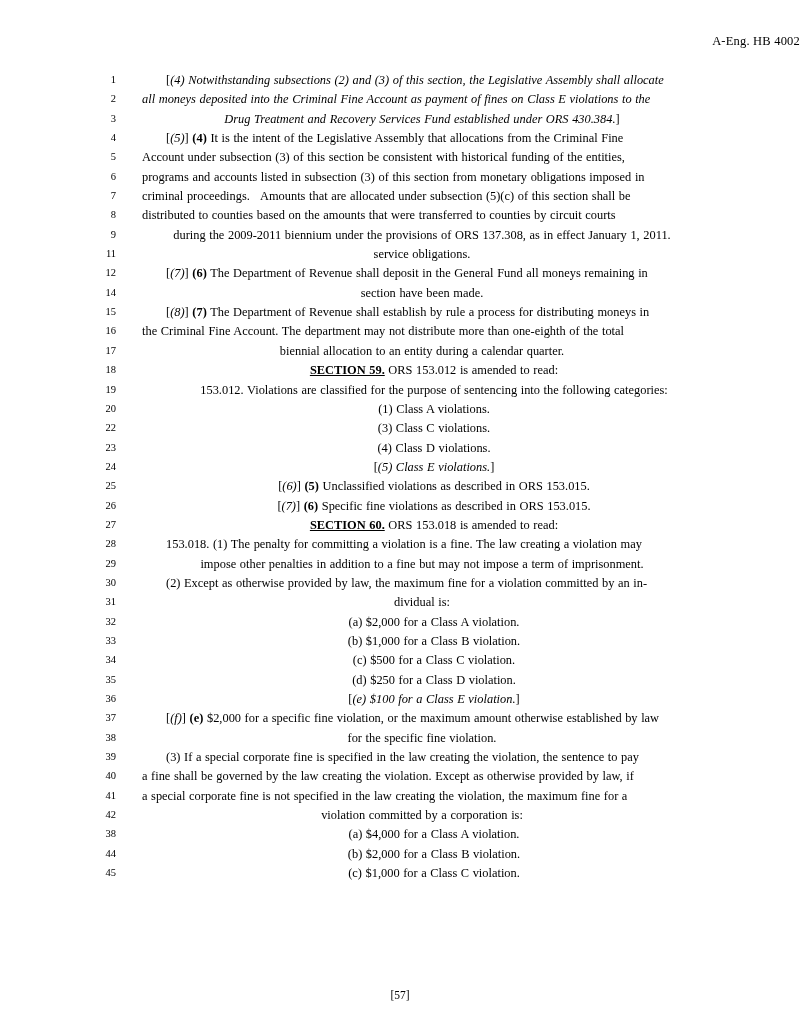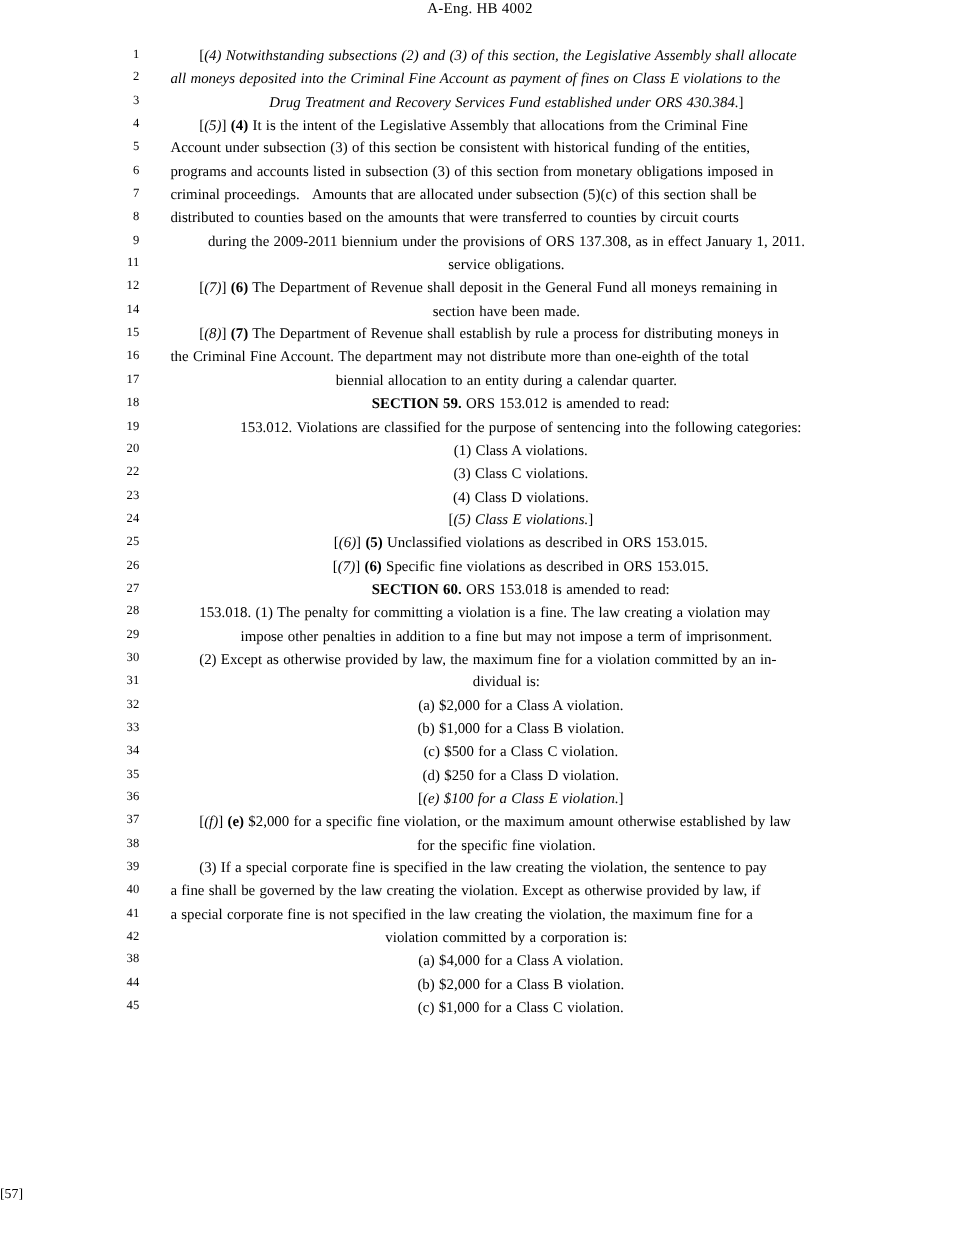--- a/index.html
+++ b/index.html
@@ -14,22 +14,23 @@
     color: #000000;
     position: relative;
   }
   .page {
     position: relative;
     width: 800px;
     height: 1035px;
     box-sizing: border-box;
   }
   .header {
-    text-align: center;
+    text-align: right;
     font-size: 12.5px;
+    padding-top: 34px;
     letter-spacing: 0.2px;
   }
   .body-area {
     margin-top: 22px;
     padding-left: 86px;
     padding-right: 98px;
   }
   .line-row {
     display: flex;
     align-items: flex-start;
@@ -51,26 +52,27 @@
     font-size: 12.4px;
     line-height: 19.35px;
     text-align: justify;
     white-space: pre-wrap;
     word-spacing: 0.5px;
   }
   .txt.nojust { text-align: center; }
   .indent { display: inline-block; width: 24px; }
   i { }
   b { font-weight: bold; }
-  .u { font-weight: bold; }
+  .u { text-decoration: underline; font-weight: bold; }
   .footer {
     position: absolute;
     bottom: 34px;
     left: 0;
     width: 100%;
+    text-align: center;
     font-size: 11.5px;
   }
 </style>
 </head>
 <body>
 
 <div class="page">
 
   <div class="header">A-Eng. HB 4002</div>
 

